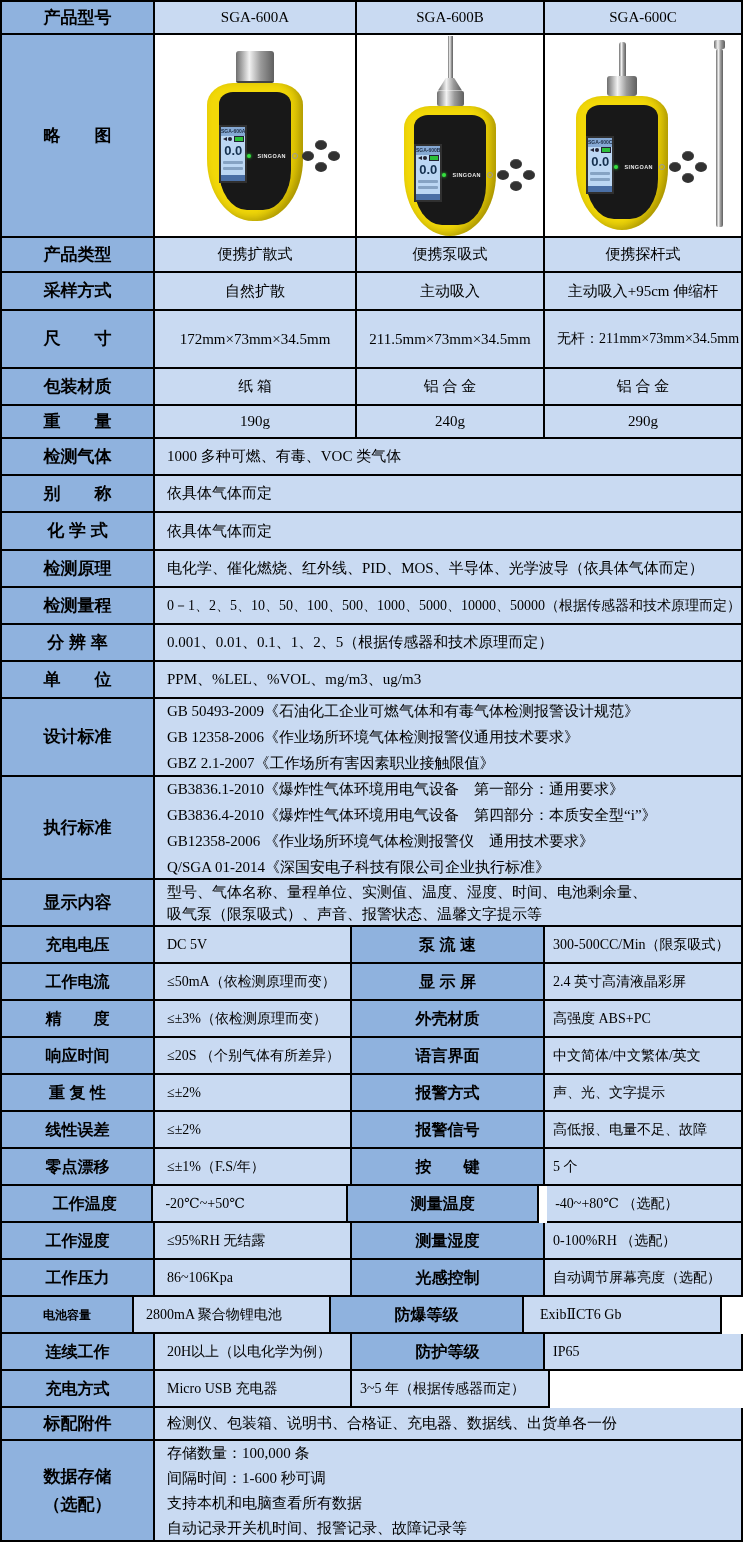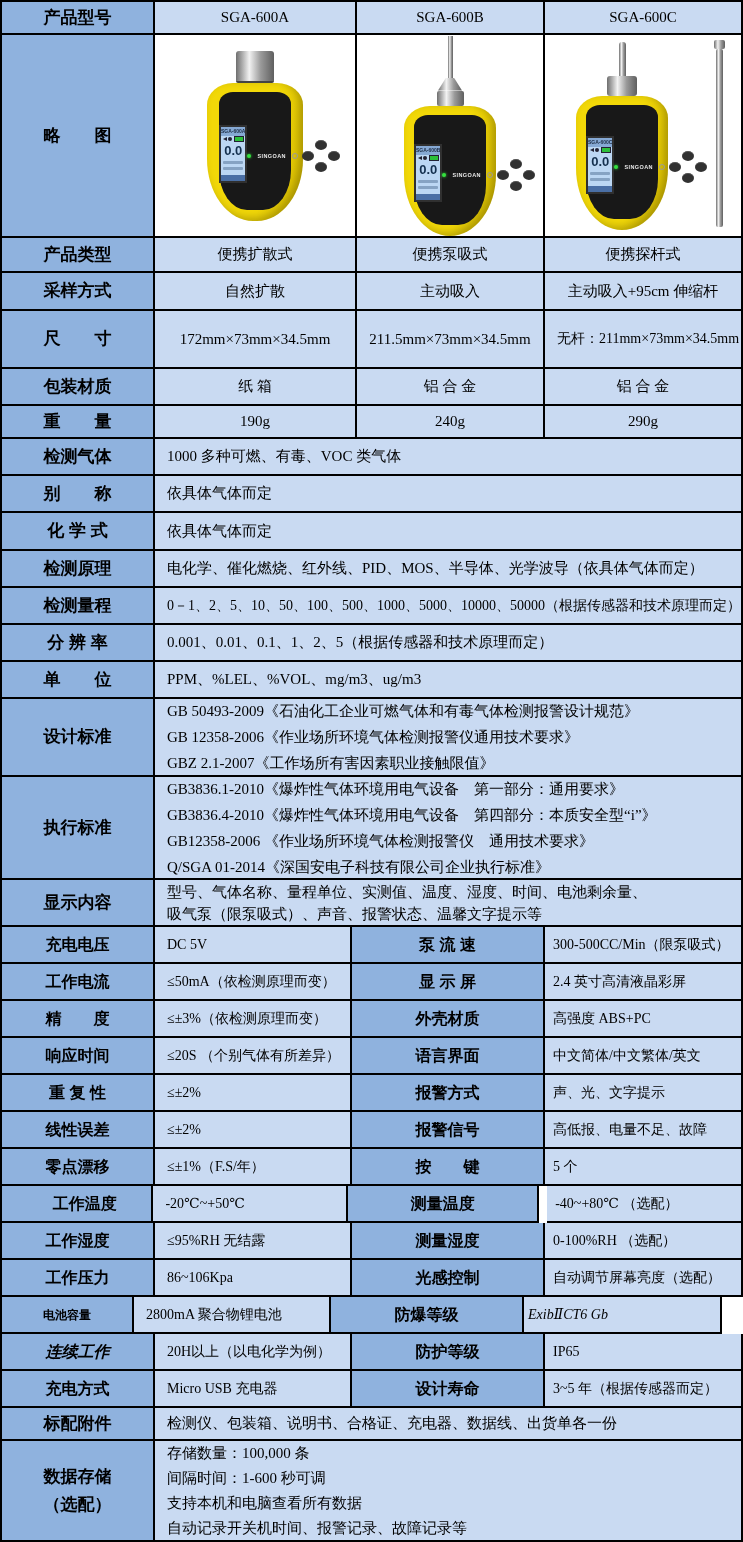--- a/index.html
+++ b/index.html
@@ -405,40 +405,39 @@
       <div class="cell val left" style="width: 198px; height: 37px; padding-left: 8px;">
         <div class="oneline fit" style="font-size: 14px;">自动调节屏幕亮度（选配）</div>
       </div>
     </div>
     <div class="row">
       <div class="cell lbl" style="width: 132px; height: 37px; font-size: 12px;">电池容量</div>
       <div class="cell val left" style="width: 197px; height: 37px;">
         <div class="oneline fit" style="font-size: 14px;">2800mA 聚合物锂电池</div>
       </div>
       <div class="cell lbl" style="width: 193px; height: 37px; font-size: 16px;">防爆等级</div>
-      <div class="cell val left" style="width: 198px; height: 37px; padding-left: 4px; font-style: italic;">
+      <div class="cell val left" style="width: 198px; height: 37px; padding-left: 16px;">
         <div class="oneline fit" style="font-size: 14px;">ExibⅡCT6 Gb</div>
       </div>
     </div>
     <div class="row">
-      <div class="cell lbl" style="width: 153px; height: 37px; font-size: 16px; font-style: italic;">连续工作</div>
+      <div class="cell lbl" style="width: 153px; height: 37px; font-size: 16px;">连续工作</div>
       <div class="cell val left" style="width: 197px; height: 37px; align-items: center;">
         <div class="oneline fit" style="font-size: 14px;">20H以上（以电化学为例）</div>
       </div>
       <div class="cell lbl" style="width: 193px; height: 37px; font-size: 16px;">防护等级</div>
       <div class="cell val left" style="width: 198px; height: 37px; padding-left: 8px;">
         <div class="oneline fit" style="font-size: 14px;">IP65</div>
       </div>
     </div>
     <div class="row">
       <div class="cell lbl" style="width: 153px; height: 37px; font-size: 16px;">充电方式</div>
       <div class="cell val left" style="width: 197px; height: 37px;">
         <div class="oneline fit" style="font-size: 14px;">Micro USB 充电器</div>
       </div>
-      <div class="cell lbl" style="width: 193px; height: 37px; font-size: 16px;">设计寿命</div>
       <div class="cell val left" style="width: 198px; height: 37px; padding-left: 8px;">
         <div class="oneline fit" style="font-size: 14px;">3~5 年（根据传感器而定）</div>
       </div>
     </div>
     <div class="row">
       <div class="cell lbl" style="width: 153px; height: 33px;">标配附件</div>
       <div class="cell val left" style="width: 588px; height: 33px;">
         <div class="oneline fit">检测仪、包装箱、说明书、合格证、充电器、数据线、出货单各一份</div>
       </div>
     </div>

